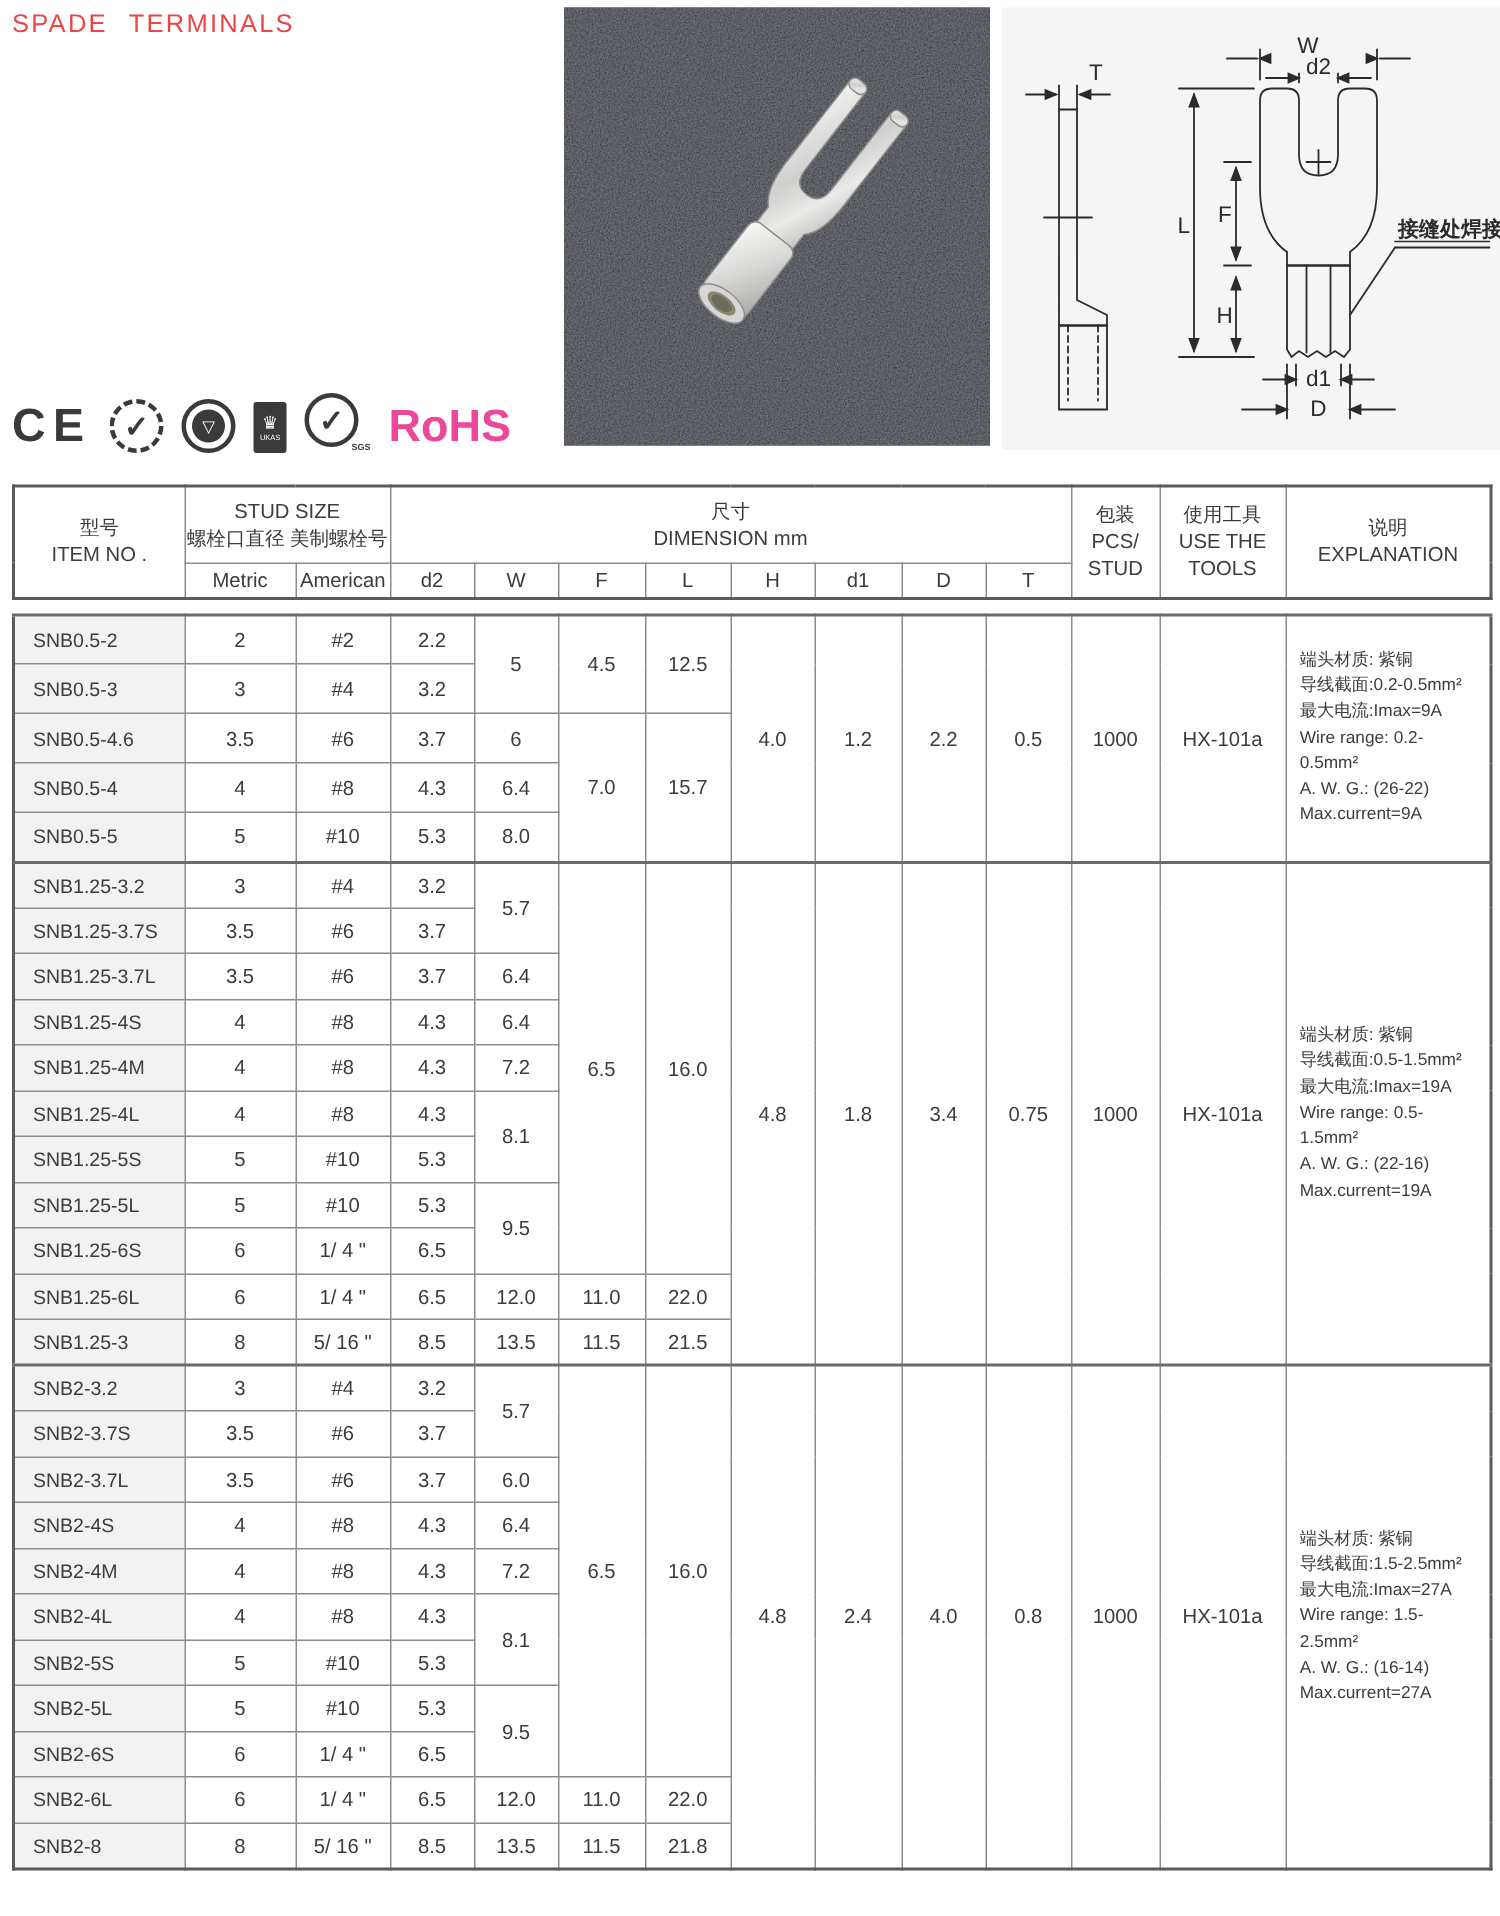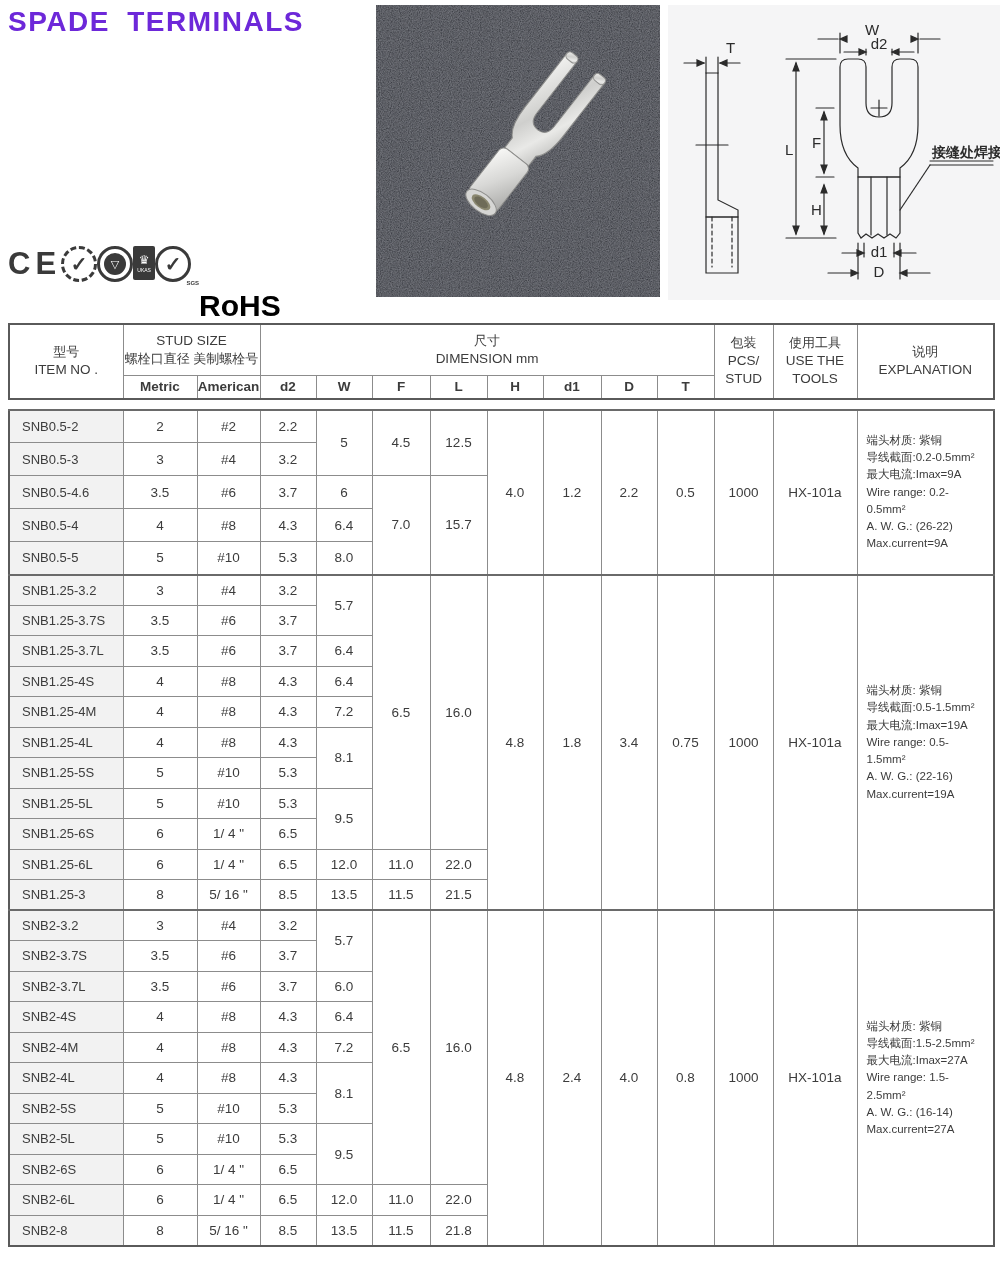--- a/index.html
+++ b/index.html
@@ -1,64 +1,64 @@
 <!DOCTYPE html>
 <html><head>
 <meta charset="utf-8">
 <style>
   * { margin:0; padding:0; box-sizing:border-box; }
   body { font-family:"Liberation Sans", sans-serif; background:#fff; }
   .page { position:relative; width:1000px; height:1277px; background:#fff; overflow:hidden; color:#3a3a3a; }
 
   
-  .title { position:absolute; left:8px; top:6px; font-size:28px; font-weight:bold;
-           letter-spacing:1.5px; word-spacing:8px; color:#6d28d9; }
+  .title { position:absolute; left:8px; top:6px; font-size:17px; font-weight:normal;
+           letter-spacing:1.5px; word-spacing:8px; color:#ef4444; }
 
   .material { position:absolute; left:8px; top:190px; }
   .mat-row { display:flex; align-items:center; margin-bottom:7px; }
   .ring { display:inline-block; border:2px solid #4a4a4a; border-radius:50%; margin-right:9px; }
   .ring.big { width:10px; height:10px; }
   .ring.small { width:9px; height:9px; }
   .mat-head-text { font-size:17px; color:#3a3a3a; }
   .mat-item-text { font-size:13.5px; color:#3a3a3a; }
 
-  .certs { position:absolute; left:8px; top:246px; display:flex; align-items:flex-start; height:42px; }
+  .certs { position:absolute; left:8px; top:260px; display:flex; align-items:flex-end; gap:12px; height:42px; }
   .ce-text { font-size:31px; font-weight:bold; color:#3a3a3a; letter-spacing:5px; font-style:normal; }
   .badge { width:36px; height:36px; border-radius:50%; border:3px solid #3a3a3a;
            display:flex; align-items:center; justify-content:center; position:relative; }
   .badge .chk { font-size:20px; font-weight:bold; color:#3a3a3a; }
   .badge.dotted { border-style:dashed; }
   .badge .inner-dark { width:22px; height:22px; background:#3a3a3a; border-radius:50%;
            display:flex; align-items:center; justify-content:center; color:#fff; font-size:11px; }
   .ukas { width:22px; height:34px; background:#3a3a3a; border-radius:2px; color:#fff;
           display:flex; flex-direction:column; align-items:center; justify-content:center; font-size:9px; line-height:1; }
   .ukas .crown { font-size:12px; }
   .ukas .txt { font-size:5px; margin-top:2px; }
   .sgs-wrap { position:relative; width:44px; height:40px; }
   .sgs-wrap .badge { position:absolute; left:0; top:0; }
   .sgs-txt { position:absolute; right:0; bottom:0; font-size:6px; font-weight:bold; color:#3a3a3a; }
-  .rohs-text { font-size:30px; font-weight:bold; color:#000000;margin-top:43px; }
+  .rohs-text { font-size:30px; font-weight:bold; color:#ec4899;margin-top:43px; }
 
   .photo { position:absolute; left:376px; top:5px; width:284px; height:292px; background:#15171c; }
   .photo svg { display:block; }
   .diagram { position:absolute; left:668px; top:5px; width:332px; height:295px; background:#f5f5f6; }
   .diagram svg { display:block; }
   .dim-label { font-family:"Liberation Sans", sans-serif; font-size:15px; fill:#2b2b2b; }
   .cn-label  { font-family:"Liberation Sans", sans-serif; font-size:14px; font-weight:bold; fill:#2b2b2b; }
 
   
   .tables { position:absolute; left:8px; top:323px; width:985px; }
   table { border-collapse:collapse; table-layout:fixed; width:985px; background:#fff; }
   th, td { border:1px solid #8c8c8c; text-align:center; vertical-align:middle;
            font-weight:normal; color:#3c3c3c; overflow:hidden; }
   .head-table { border:2px solid #5a5a5a; margin-bottom:9px; }
   .body-table { border:2px solid #5a5a5a; }
   .head-table th { font-size:13.5px; line-height:1.35; padding:2px 0; }
   .head-table .r1 th { height:51px; }
-  .head-table .r2 th { height:20px;font-weight:bold; }
+  .head-table .r2 th { height:20px; }
   .zh { font-size:13px; }
   .body-table td { font-size:13.5px; }
   .body-table tbody { border-top:2px solid #6a6a6a; }
   .body-table .g0 tr { height:33px; }
   .body-table .g1 tr, .body-table .g2 tr { height:30.5px; }
   td.item { text-align:left; padding-left:12px; background:#f2f2f2; font-size:13px; }
   td.expl { text-align:left; padding:6px 9px; font-size:11.5px; line-height:1.5;
             white-space:pre-line; vertical-align:middle; }
 </style>
 </head>

